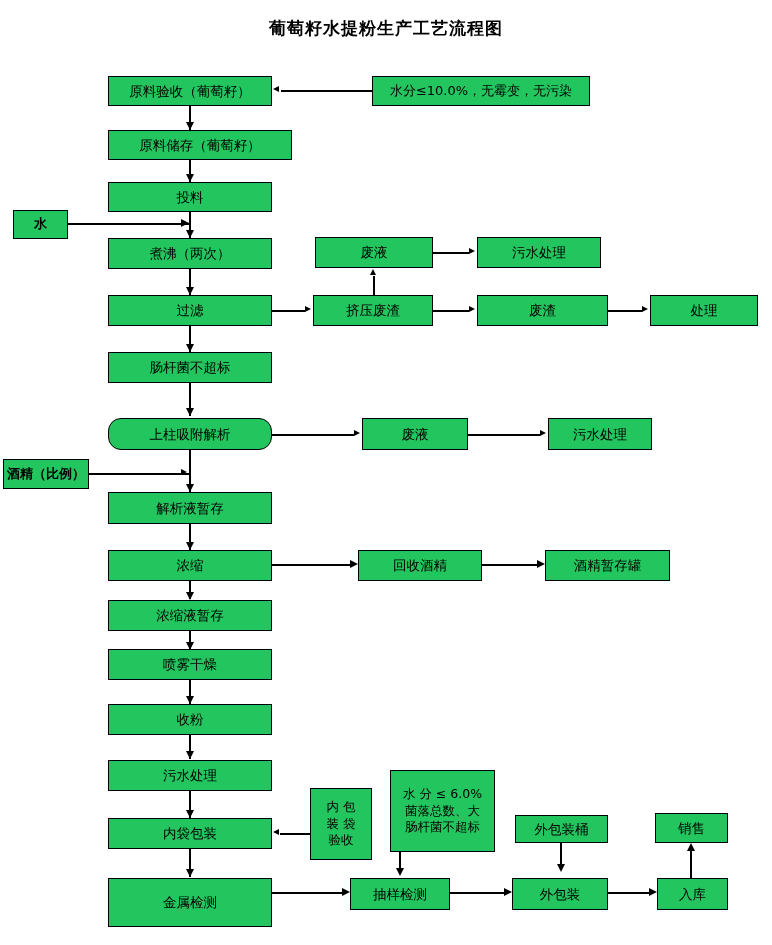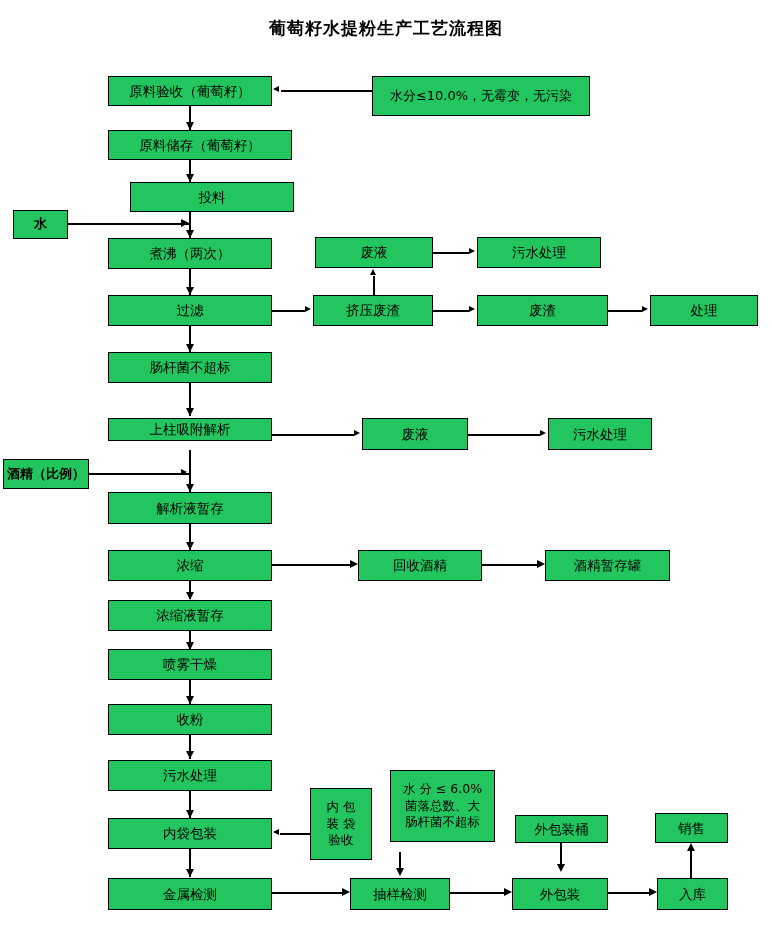--- a/index.html
+++ b/index.html
@@ -70,34 +70,34 @@
 </style>
 </head>
 <body>
 
 <div id="canvas">
 
   <div class="title">葡萄籽水提粉生产工艺流程图</div>
 
   <div class="node" style="left:108px;top:76px;width:164px;height:30px;">原料验收（葡萄籽）</div>
 
-  <div class="node note" style="left:372px;top:76px;width:218px;height:40px;">水分≤10.0%，无霉变，无污染</div>
+  <div class="node note" style="left:372px;top:76px;width:218px;height:30px;">水分≤10.0%，无霉变，无污染</div>
 
   <div class="ln h thin" style="left:281px;top:90px;width:91px;"></div>
   <div class="arrow sm left" style="left:273px;top:86px;"></div>
 
   <div class="ln v" style="left:189px;top:106px;height:24px;"></div>
   <div class="arrow down" style="left:185.6px;top:122px;"></div>
 
   <div class="node" style="left:108px;top:130px;width:184px;height:30px;">原料储存（葡萄籽）</div>
 
   <div class="ln v" style="left:189px;top:160px;height:22px;"></div>
   <div class="arrow down" style="left:185.6px;top:174px;"></div>
 
-  <div class="node" style="left:108px;top:182px;width:164px;height:30px;margin-left:22px;">投料</div>
+  <div class="node" style="left:108px;top:182px;width:164px;height:30px;">投料</div>
 
   <div class="node bold" style="left:13px;top:210px;width:55px;height:29px;">水</div>
   <div class="ln h" style="left:68px;top:223px;width:121px;"></div>
   <div class="arrow right" style="left:181px;top:219px;"></div>
 
   <div class="ln v" style="left:189px;top:212px;height:26px;"></div>
   <div class="arrow down" style="left:185.6px;top:230px;"></div>
 
   <div class="node" style="left:108px;top:238px;width:164px;height:31px;">煮沸（两次）</div>
 
@@ -128,21 +128,21 @@
   <div class="arrow sm up" style="left:370px;top:269px;"></div>
 
   <div class="ln v" style="left:189px;top:326px;height:26px;"></div>
   <div class="arrow down" style="left:185.6px;top:344px;"></div>
 
   <div class="node" style="left:108px;top:352px;width:164px;height:31px;">肠杆菌不超标</div>
 
   <div class="ln v" style="left:189px;top:383px;height:33px;"></div>
   <div class="arrow down" style="left:185.6px;top:408px;"></div>
 
-  <div class="node" style="left:108px;top:418px;width:164px;height:23px;">上柱吸附解析</div>
+  <div class="node" style="left:108px;top:418px;width:164px;height:32px;border-radius:13px;">上柱吸附解析</div>
 
   <div class="node" style="left:362px;top:418px;width:106px;height:32px;">废液</div>
   <div class="node" style="left:548px;top:418px;width:104px;height:32px;">污水处理</div>
   <div class="ln h thin" style="left:272px;top:434px;width:82px;"></div>
   <div class="arrow sm right" style="left:354px;top:430px;"></div>
   <div class="ln h thin" style="left:468px;top:434px;width:72px;"></div>
   <div class="arrow sm right" style="left:540px;top:430px;"></div>
 
   <div class="node bold" style="left:3px;top:459px;width:86px;height:30px;">酒精（比例）</div>
   <div class="ln h thin" style="left:89px;top:473px;width:100px;"></div>
@@ -189,30 +189,30 @@
   <div class="arrow down" style="left:185.6px;top:810px;"></div>
 
   <div class="node" style="left:108px;top:818px;width:164px;height:31px;">内袋包装</div>
 
   <div class="node vstack small" style="left:310px;top:788px;width:62px;height:72px;">内  包
 装  袋
 验收</div>
   <div class="ln h thin" style="left:280px;top:833px;width:30px;"></div>
   <div class="arrow sm left" style="left:273px;top:829px;"></div>
 
-  <div class="node vstack small" style="left:390px;top:770px;width:105px;height:72px;">水 分 ≤ 6.0%
+  <div class="node vstack small" style="left:390px;top:770px;width:105px;height:82px;">水 分 ≤ 6.0%
 菌落总数、大
 肠杆菌不超标</div>
   <div class="ln v" style="left:399px;top:852px;height:22px;"></div>
   <div class="arrow down" style="left:395.6px;top:868px;"></div>
 
   <div class="ln v" style="left:189px;top:849px;height:28px;"></div>
   <div class="arrow down" style="left:185.6px;top:869px;"></div>
 
-  <div class="node" style="left:108px;top:878px;width:164px;height:32px;">金属检测</div>
+  <div class="node" style="left:108px;top:878px;width:164px;height:49px;">金属检测</div>
   <div class="node" style="left:350px;top:878px;width:100px;height:32px;">抽样检测</div>
   <div class="node" style="left:512px;top:878px;width:96px;height:32px;">外包装</div>
   <div class="node" style="left:657px;top:878px;width:71px;height:32px;">入库</div>
 
   <div class="ln h" style="left:272px;top:892px;width:70px;"></div>
   <div class="arrow right" style="left:342px;top:888px;"></div>
   <div class="ln h" style="left:450px;top:892px;width:54px;"></div>
   <div class="arrow right" style="left:504px;top:888px;"></div>
   <div class="ln h" style="left:608px;top:892px;width:41px;"></div>
   <div class="arrow right" style="left:649px;top:888px;"></div>

